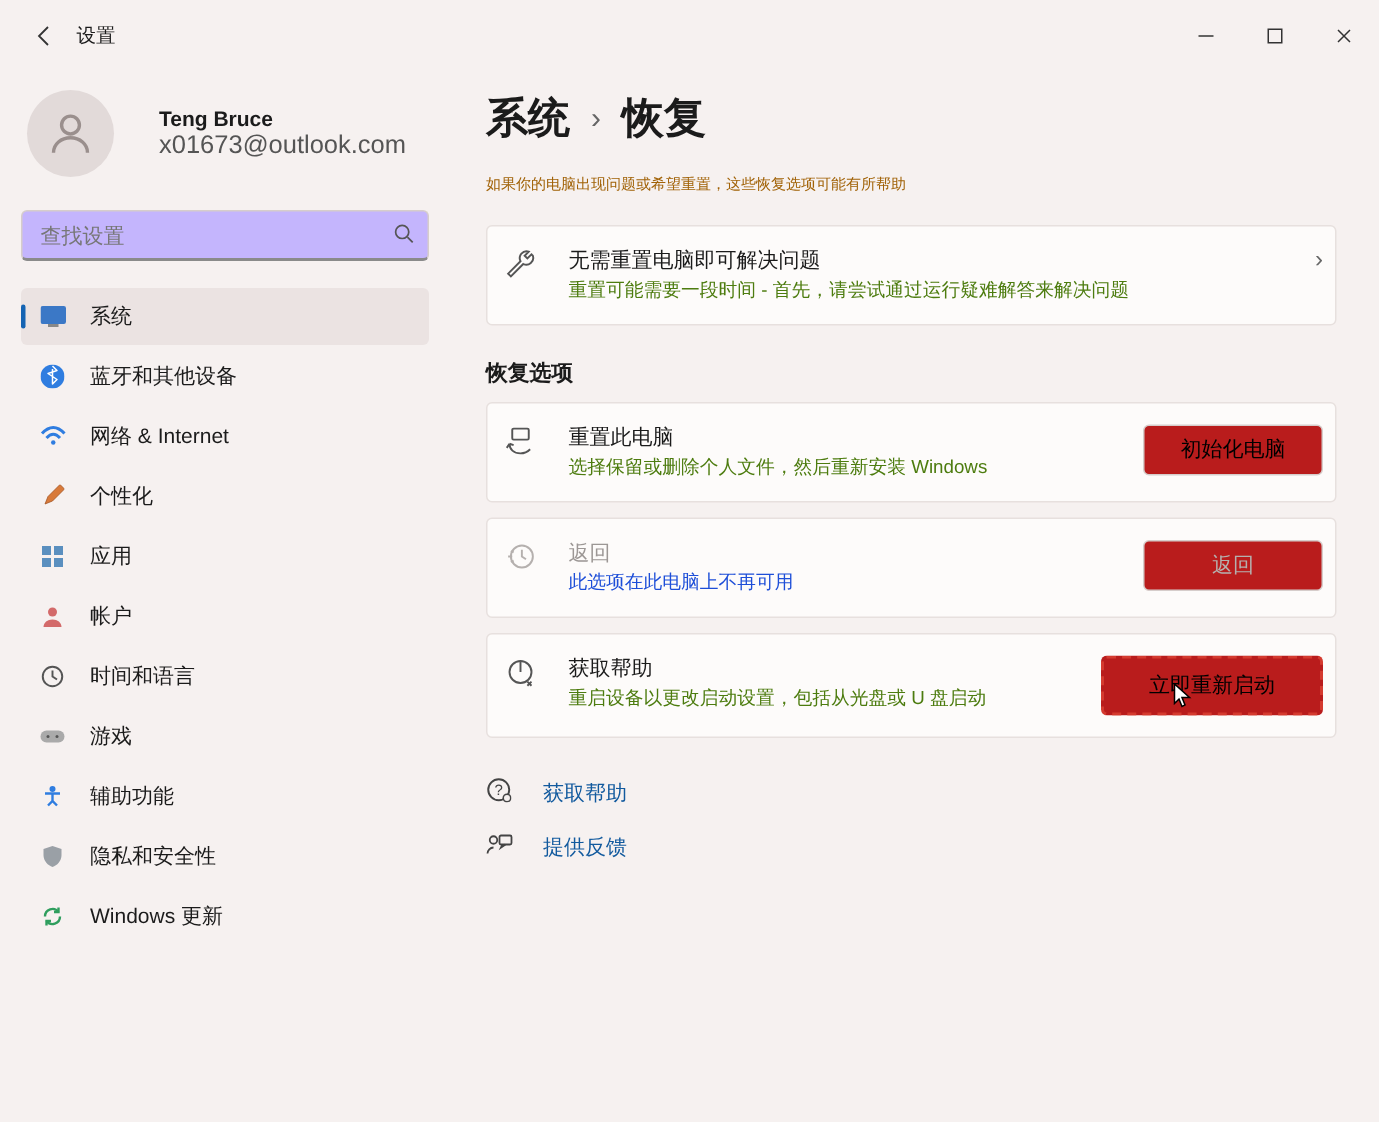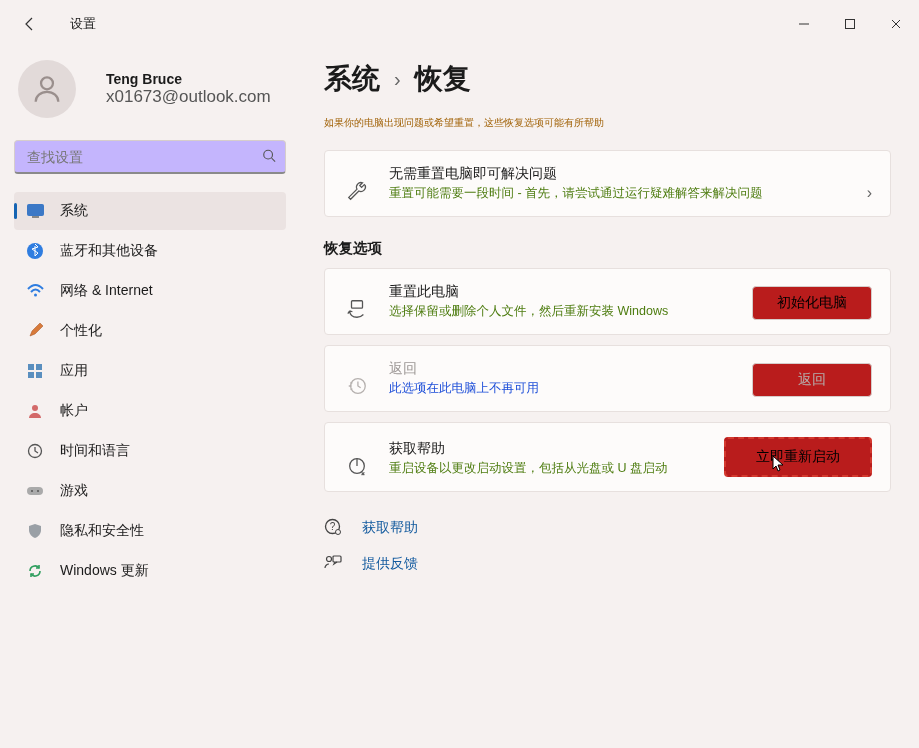--- a/index.html
+++ b/index.html
@@ -17,21 +17,21 @@
       display: flex;
       align-items: center;
       padding-left: 18px;
     }
     .back-btn {
       width: 24px; height: 24px;
       display: flex; align-items: center; justify-content: center;
       font-size: 16px;
       cursor: pointer;
     }
-    .app-title { margin-left: 28px; font-size: 13px; }
+    .app-title { margin-left: 9px; font-size: 13px; }
     .win-controls {
       margin-left: auto;
       display: flex;
     }
     .win-btn {
       width: 46px; height: 48px;
       display: flex; align-items: center; justify-content: center;
       cursor: pointer;
       font-size: 12px;
     }
@@ -86,22 +86,22 @@
     }
     .nav-icon { width: 18px; height: 18px; display: flex; align-items: center; justify-content: center; font-size: 15px; }
     .main { flex: 1; padding: 12px 28px 0 24px; overflow-y: auto; }
     .breadcrumb { font-size: 28px; font-weight: 600; display: flex; align-items: center; gap: 14px; }
     .breadcrumb .sep { font-size: 20px; color: #666; font-weight: 400;}
     .lead { margin: 18px 0 20px; font-size: 10px; color: #a16207; }
     .card {
       background: #fdfbfa;
       border: 1px solid #e7e0de;
       border-radius: 4px;
-      display: flex; align-items: flex-end;
-      padding: 14px 18px;
+      display: flex; align-items: flex-start;
+      padding: 14px 8px;
       gap: 18px;
       margin-bottom: 10px;
     }
     .card.disabled { color: #9c9795; }
     .card.disabled .card-title { color: #9c9795; }
     .card.disabled .card-desc { color: #1d4ed8; }
     .card-icon { width: 28px; display:flex; justify-content:center; font-size: 18px; color:#444; }
     .card-body { flex: 1; }
     .card-title { font-size: 14px; color: #1b1b1b; }
     .card-desc { font-size: 12.5px; color: #4d7c0f; margin-top: 2px; }
@@ -246,20 +246,29 @@
             <svg width="18" height="12" viewBox="0 0 18 12">
               <rect x="1" y="2" width="16" height="8" rx="4" fill="#aaa"></rect>
               <circle cx="6" cy="6" r="1" fill="#555"></circle>
               <circle cx="12" cy="6" r="1" fill="#555"></circle>
             </svg>
           </span>
           <span>游戏</span>
         </li>
       <li>
           <span class="nav-icon">
+            <svg width="16" height="16">
+              <circle cx="8" cy="3" r="2" fill="#2f7de0"></circle>
+              <path d="M3 6h10M8 6v5M5 14l3-3 3 3" stroke="#2f7de0" stroke-width="1.6" fill="none"></path>
+            </svg>
+          </span>
+          <span>辅助功能</span>
+        </li>
+      <li>
+          <span class="nav-icon">
             <svg width="14" height="16">
               <path d="M7 1l6 2v4c0 4-3 7-6 8-3-1-6-4-6-8V3l6-2z" fill="#9aa0a6"></path>
             </svg>
           </span>
           <span>隐私和安全性</span>
         </li>
       <li>
           <span class="nav-icon">
             <svg width="16" height="16">
               <path d="M3 8a5 5 0 0 1 9-3M13 8a5 5 0 0 1-9 3" stroke="#2f9e5e" stroke-width="1.6" fill="none"></path>

